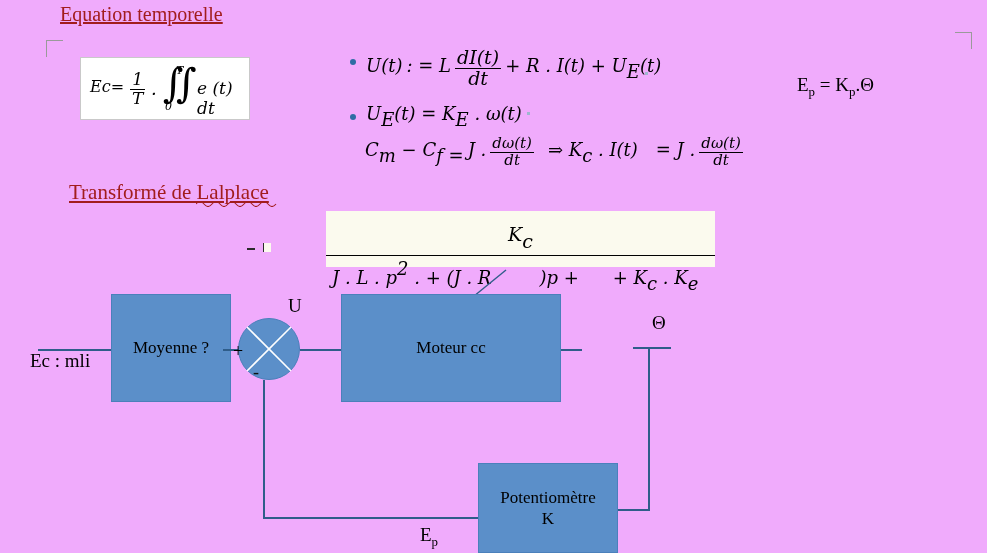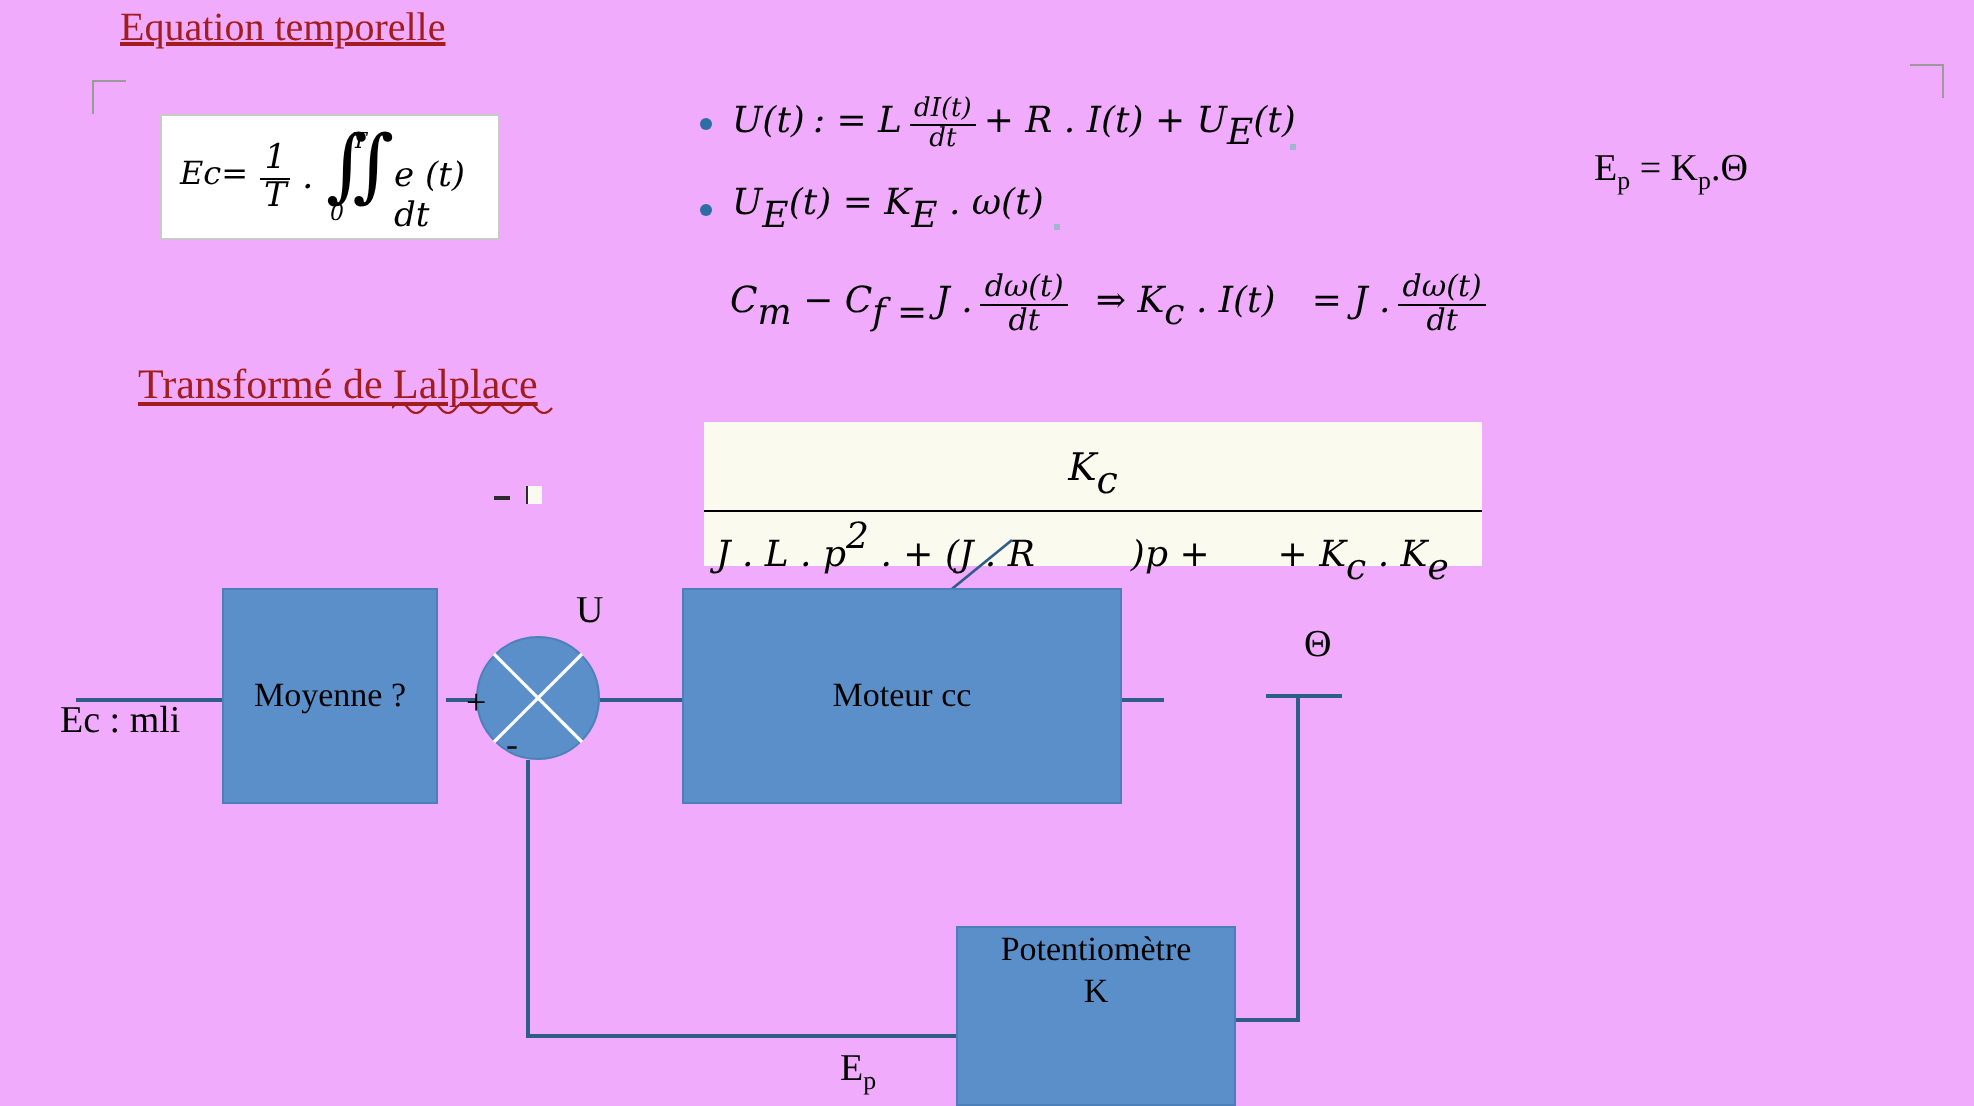--- a/index.html
+++ b/index.html
@@ -140,21 +140,21 @@
     <div class="abs mathi" style="left:82px; top:2px; font-size:40px;">∬</div>
     <div class="abs mathi" style="left:84px; top:42px; font-size:11px;">0</div>
     <div class="abs mathi" style="left:116px; top:20px; font-size:17px;">e (t) dt</div>
   </div>
 
   <div class="abs" style="left:348px; top:48px; width:380px;">
     <ul class="bullet-list">
       <li>
         <span class="mathi" style="font-size:18px;">U(t)</span>
         <span class="mathi" style="font-size:18px;">: = L</span>
-        <span class="frac mathi" style="font-size:13px;font-style:italic;">
+        <span class="frac mathi" style="font-size:19px;font-style:italic;">
           <span class="num">dI(t)</span>
           <span class="den">dt</span>
         </span>
         <span class="mathi" style="font-size:18px;">+ R . I(t) + U</span><span class="mathi sub" style="font-size:18px;">E</span><span class="mathi" style="font-size:18px;">(t)</span>
       </li>
       <li>
         <span class="mathi" style="font-size:18px;">U</span><span class="mathi sub" style="font-size:18px;">E</span><span class="mathi" style="font-size:18px;">(t) = K</span><span class="mathi sub" style="font-size:18px;">E</span><span class="mathi" style="font-size:18px;"> . ω(t)</span>
       </li>
     </ul>
   </div>
@@ -179,21 +179,21 @@
       <span class="num">dω(t)</span>
       <span class="den">dt</span>
     </span>
   </div>
 
   <div class="abs heading h2" style="left:69px; top:180px;">Transformé de Lalplace</div>
   <svg class="abs" style="left:196px; top:199px; width:86px; height:8px;" viewBox="0 0 86 8">
     <path d="M0 5 q4 -5 8 0 t8 0 t8 0 t8 0 t8 0 t8 0 t8 0 t8 0 t8 0 t8 0" fill="none" stroke="#a21d1d" stroke-width="1.1"></path>
   </svg>
 
-  <div class="abs tfband" style="left:352px; top:211px; width:389px; height:72px;">
+  <div class="abs tfband" style="left:326px; top:211px; width:389px; height:56px;">
     <div class="abs" style="left:0; top:12px; width:389px; text-align:center;">
       <span class="mathi" style="font-size:19px;">K</span><span class="mathi sub" style="font-size:19px;">c</span>
     </div>
     <div class="abs tfline" style="left:0px; top:44px; width:389px;"></div>
     <div class="abs" style="left:6px; top:47px; white-space:nowrap;">
       <span class="mathi" style="font-size:18px;">J . L . p</span><span class="mathi sup" style="font-size:18px;">2</span><span class="mathi" style="font-size:18px;"> . + (J . R</span>
       <span class="mathi" style="font-size:18px; padding-left:44px;">)p +</span>
       <span class="mathi" style="font-size:18px; padding-left:30px;">+ K</span><span class="mathi sub" style="font-size:18px;">c</span><span class="mathi" style="font-size:18px;"> . K</span><span class="mathi sub" style="font-size:18px;">e</span>
     </div>
   </div>
@@ -202,21 +202,21 @@
   <div class="abs" style="left:263px; top:243px; width:7px; height:9px; background:#fbfaee; border-left:1px solid #2b2b2b;"></div>
 
   <svg class="abs" style="left:450px; top:268px; width:60px; height:50px;" viewBox="0 0 60 50">
     <line x1="56" y1="2" x2="2" y2="46" stroke="#2f5d8a" stroke-width="1.4"></line>
   </svg>
 
   <div class="abs label big" style="left:30px; top:319px;margin-top:31px;">Ec : mli</div>
 
   <div class="abs wire" style="left:38px; top:349px; width:74px; height:1.5px;"></div>
 
-  <div class="abs block" style="left:111px; top:294px; width:108px; height:108px;">
+  <div class="abs block" style="left:111px; top:294px; width:120px; height:108px;">
     <span>Moyenne ?</span>
   </div>
 
   <div class="abs wire" style="left:223px; top:349px; width:16px; height:1.5px;"></div>
 
   <div class="abs sumcircle" style="left:238px; top:318px; width:62px; height:62px;">
     <svg width="60" height="60" viewBox="0 0 60 60">
       <line x1="8" y1="8" x2="52" y2="52" stroke="#ffffff" stroke-width="1.6"></line>
       <line x1="52" y1="8" x2="8" y2="52" stroke="#ffffff" stroke-width="1.6"></line>
     </svg>
@@ -234,21 +234,21 @@
 
   <div class="abs wire" style="left:561px; top:349px; width:21px; height:1.5px;"></div>
 
 
   <div class="abs wire" style="left:633px; top:347px; width:38px; height:1.5px;"></div>
   <div class="abs label big" style="left:652px; top:312px;">Θ</div>
 
   <div class="abs wire" style="left:648px; top:347px; width:1.5px; height:163px;"></div>
   <div class="abs wire" style="left:617px; top:509px; width:33px; height:1.5px;"></div>
 
-  <div class="abs block" style="left:478px; top:463px; width:140px; height:90px; flex-direction:column; justify-content:flex-start;">
+  <div class="abs block" style="left:478px; top:463px; width:140px; height:90px; flex-direction:column; justify-content:center;">
     <span>Potentiomètre</span>
     <span>K</span>
   </div>
 
   <div class="abs wire" style="left:263px; top:517px; width:215px; height:1.5px;"></div>
   <div class="abs wire" style="left:263px; top:380px; width:1.5px; height:138px;"></div>
 
   <div class="abs label big" style="left:420px; top:524px;">
     <span>E</span><span class="sub">p</span>
   </div>

